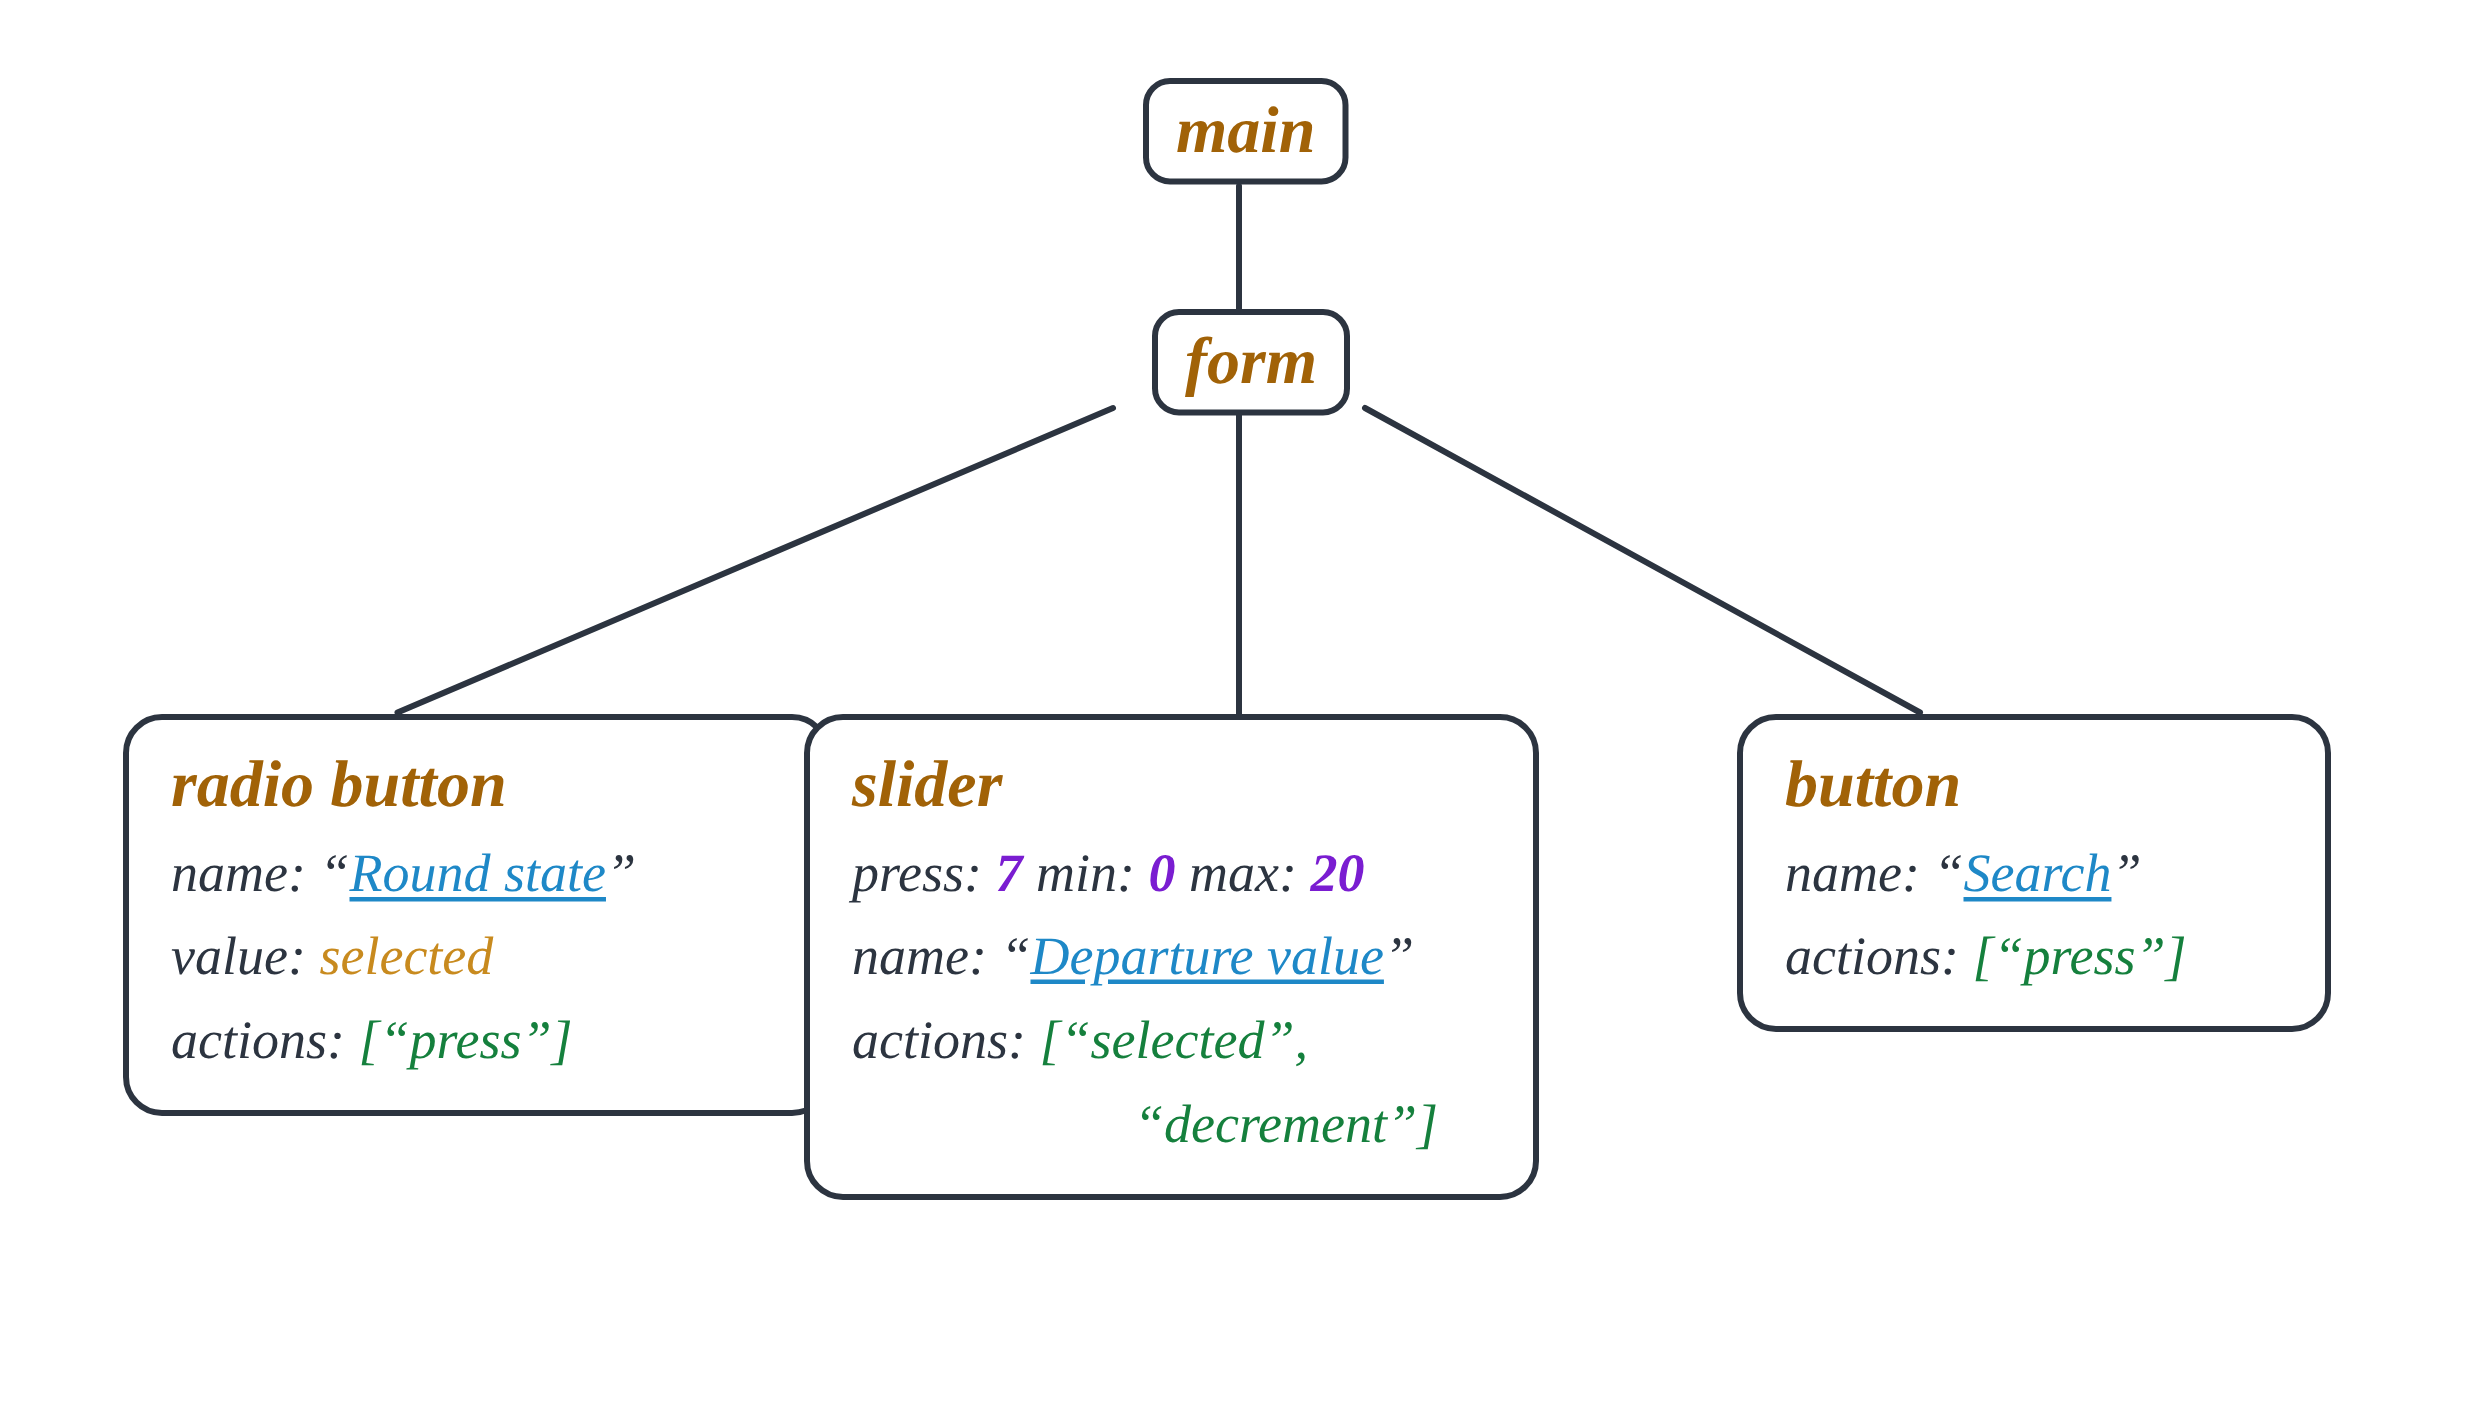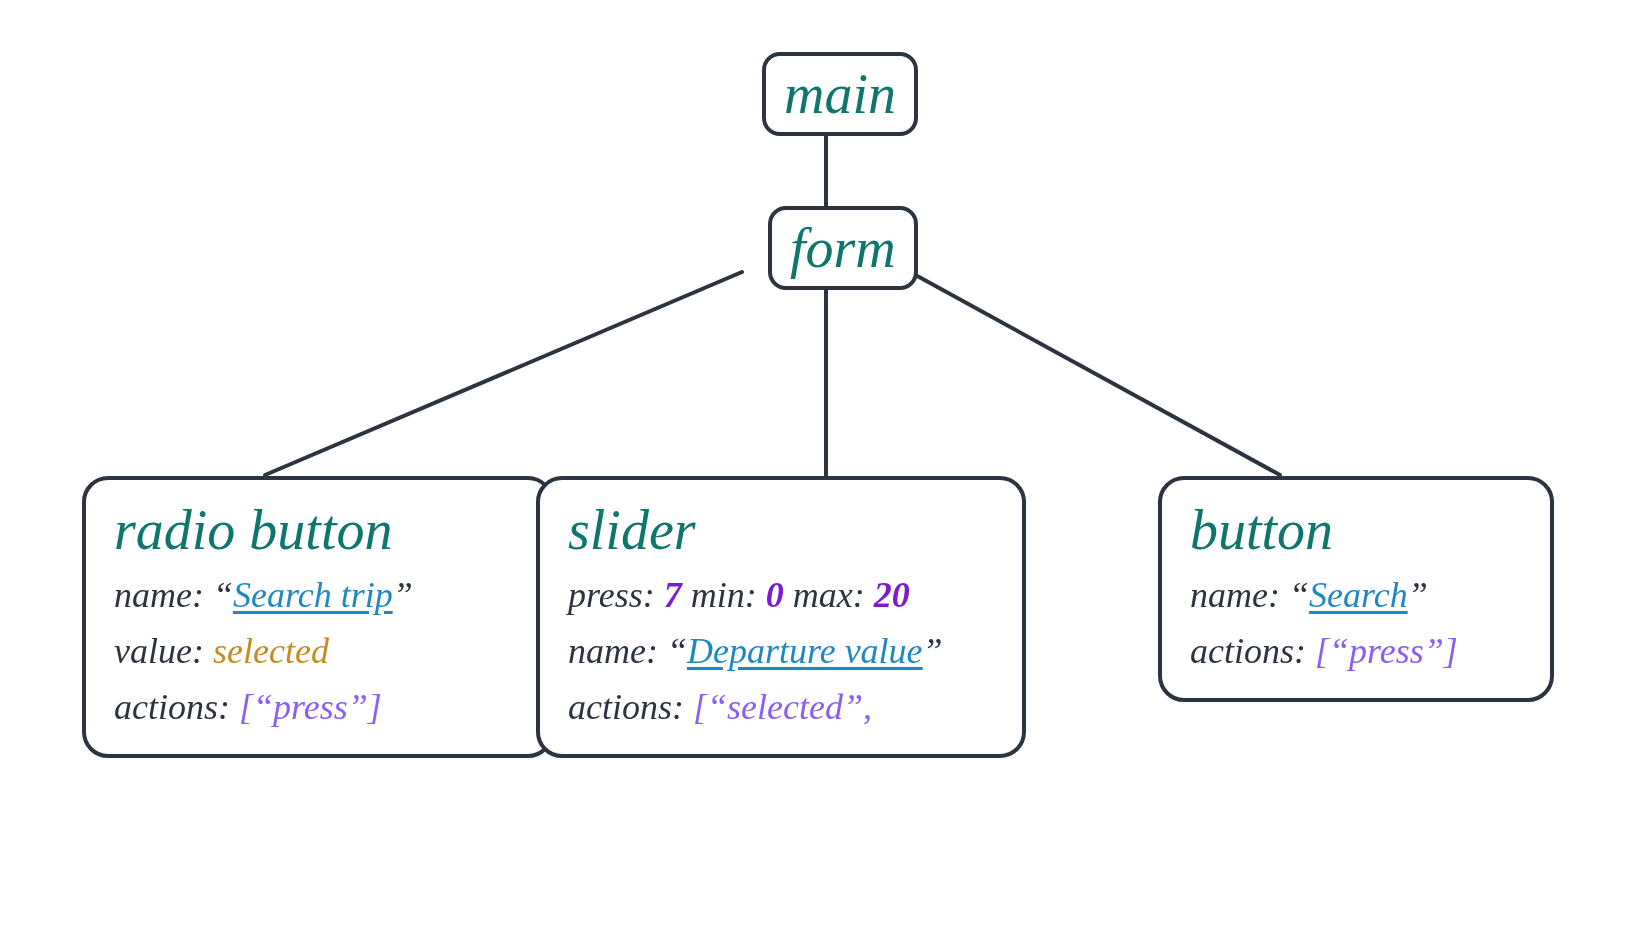--- a/index.html
+++ b/index.html
@@ -16,41 +16,41 @@
     border: 4px solid #2c3440;
     border-radius: 18px;
     background: #ffffff;
     padding: 6px 18px;
   }
   .leaf {
     padding: 18px 28px 18px 28px;
     border-radius: 26px;
   }
   .role {
-    color: #0f766e;
-    font-size: 56px;
-    font-weight: 400;
+    color: #a16207;
+    font-size: 44px;
+    font-weight: 700;
     line-height: 1.15;
   }
   .props {
     font-size: 36px;
     color: #2c3440;
     line-height: 1.55;
     margin-top: 6px;
   }
   .prop-row { white-space: nowrap; }
   .name-link {
     color: #1e88c7;
     text-decoration: underline;
     text-underline-offset: 4px;
   }
   .quote { color: #2c3440; }
   .state-val { color: #c88a1e; }
   .num { color: #7a1dd1; font-weight: 700; font-style: italic; }
-  .actions { color: #8b5cf6; font-style: italic; }
+  .actions { color: #15803d; font-style: italic; }
   svg.connectors {
     position: absolute;
     top: 0; left: 0;
     width: 1652px;
     height: 944px;
     pointer-events: none;
   }
   svg.connectors line {
     stroke: #2c3440;
     stroke-width: 4;
@@ -73,21 +73,21 @@
 
 <div class="node" style="left:768px; top:206px;">
   <span class="role">form</span>
 </div>
 
 <div class="node leaf" style="left:82px; top:476px; width:472px;">
   <div class="role">radio button</div>
   <div class="props">
     <div class="prop-row">
       <span>name:</span>
-      <span class="quote"> “</span><span class="name-link">Search trip</span><span class="quote">”</span>
+      <span class="quote"> “</span><span class="name-link">Round state</span><span class="quote">”</span>
     </div>
     <div class="prop-row">
       <span>value:</span>
       <span class="state-val">selected</span>
     </div>
     <div class="prop-row">
       <span>actions:</span>
       <span class="actions">[“press”]</span>
     </div>
   </div>
@@ -105,20 +105,23 @@
       <span class="num">20</span>
     </div>
     <div class="prop-row">
       <span>name:</span>
       <span class="quote"> “</span><span class="name-link">Departure value</span><span class="quote">”</span>
     </div>
     <div class="prop-row">
       <span>actions:</span>
       <span class="actions">[“selected”,</span>
     </div>
+    <div class="prop-row" style="padding-left:188px;">
+      <span class="actions">“decrement”]</span>
+    </div>
   </div>
 </div>
 
 <div class="node leaf" style="left:1158px; top:476px; width:396px;">
   <div class="role">button</div>
   <div class="props">
     <div class="prop-row">
       <span>name:</span>
       <span class="quote"> “</span><span class="name-link">Search</span><span class="quote">”</span>
     </div>

